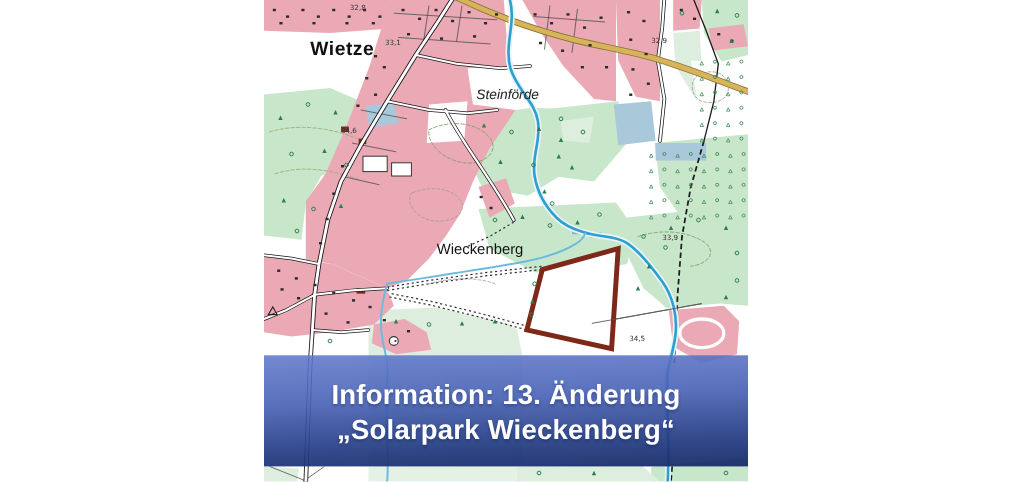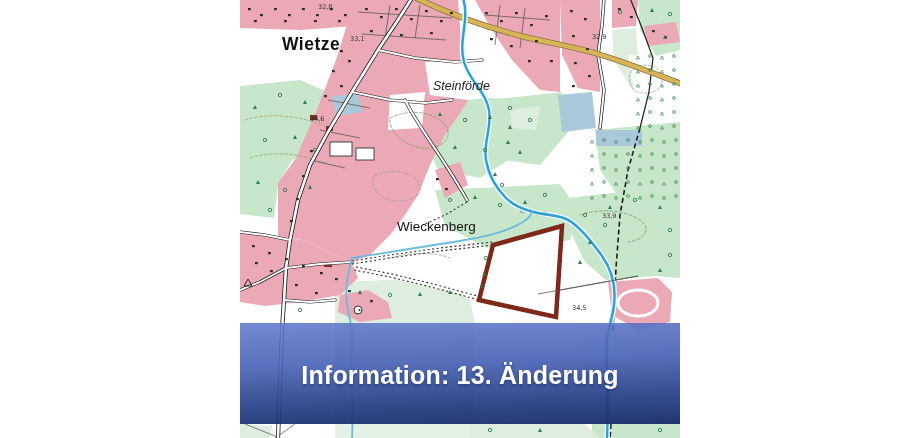--- a/index.html
+++ b/index.html
@@ -381,15 +381,16 @@
 
       <ellipse cx="398" cy="303" rx="20" ry="13" fill="none" stroke="#ffffff" stroke-width="3"></ellipse>
       <circle cx="118" cy="310" r="4" fill="#ffffff" stroke="#333" stroke-width="1"></circle>
       <circle cx="119.5" cy="310" r="1" fill="#333"></circle>
       <path d="M4,286 l4,-7 l4,7 Z" fill="none" stroke="#222" stroke-width="1"></path>
     </svg>
   </div>
 
   <div class="banner">
     <div class="banner-line">Information: 13. Änderung</div>
+    <div class="banner-line">„Solarpark Wieckenberg“</div>
   </div>
 
 </div>
 
 </body></html>

